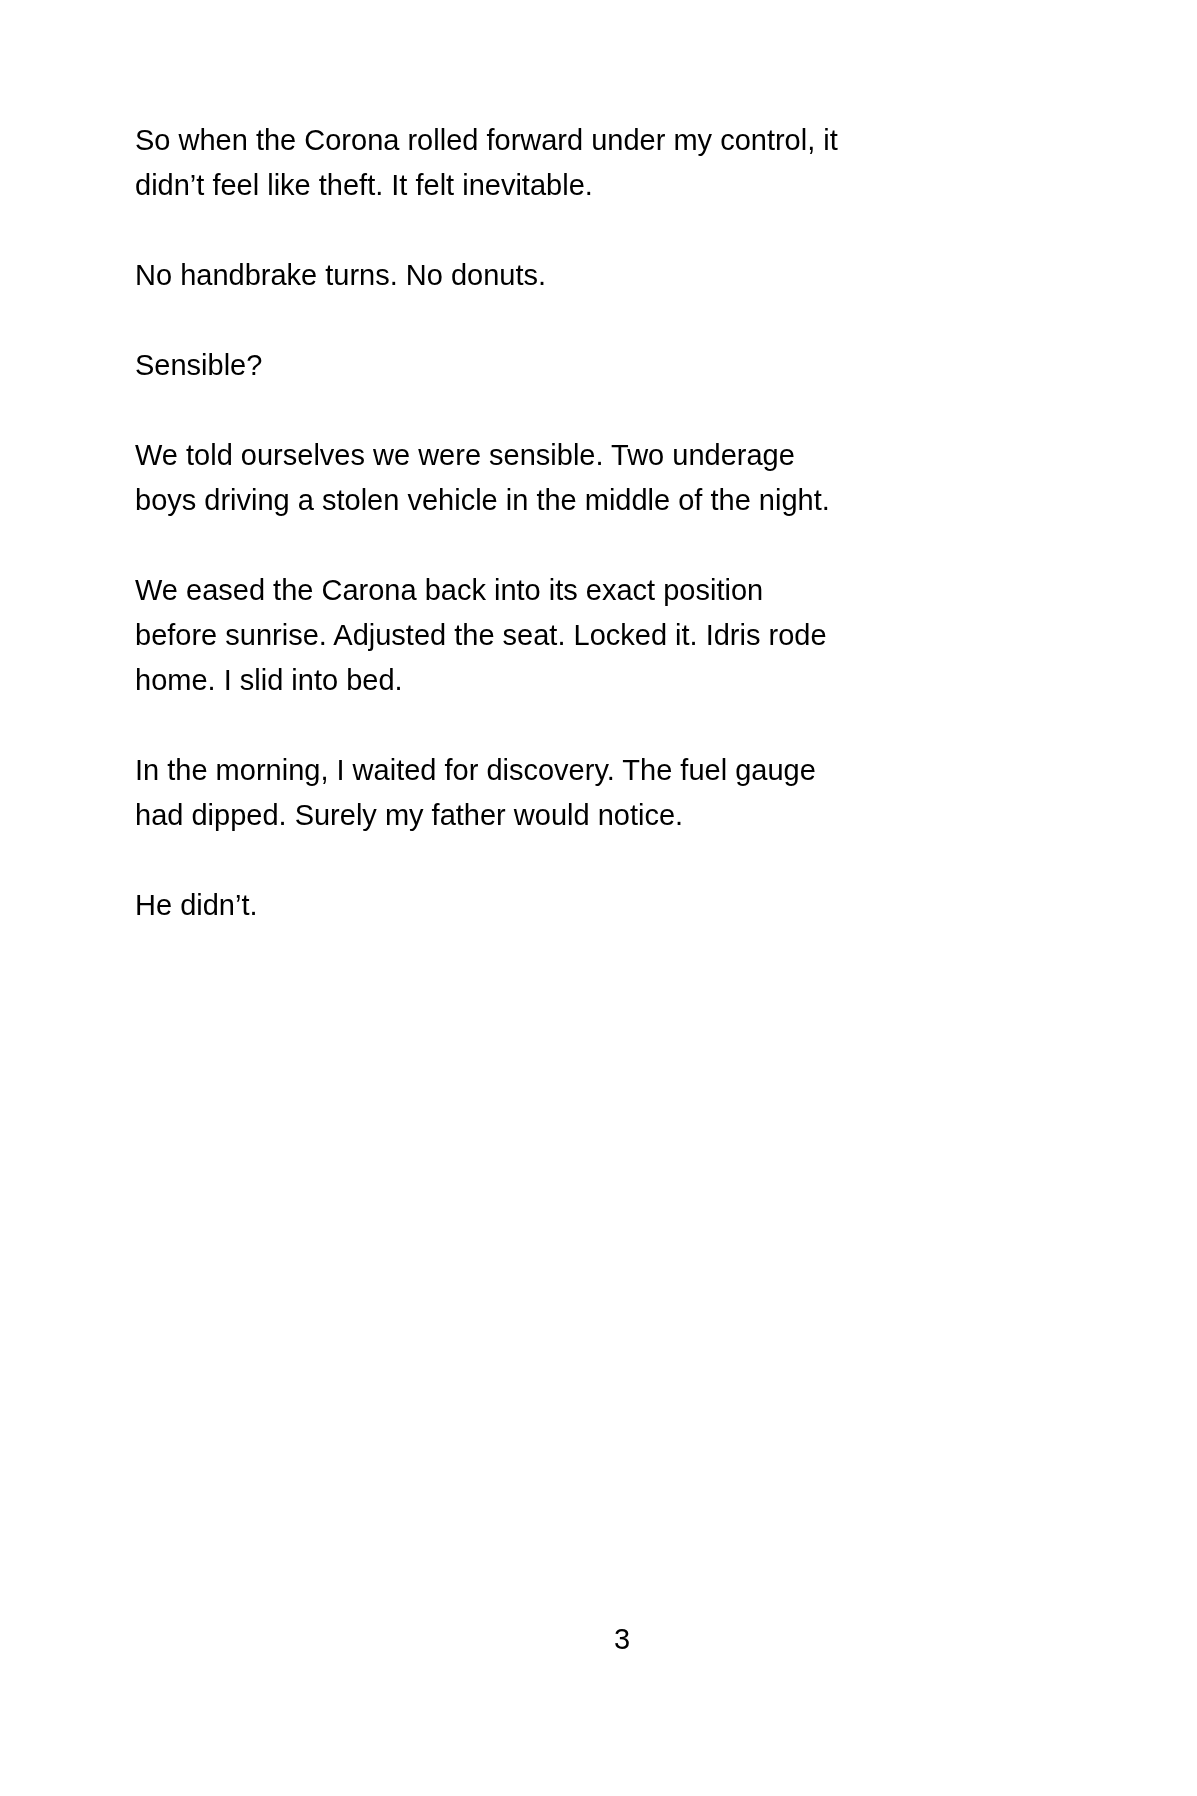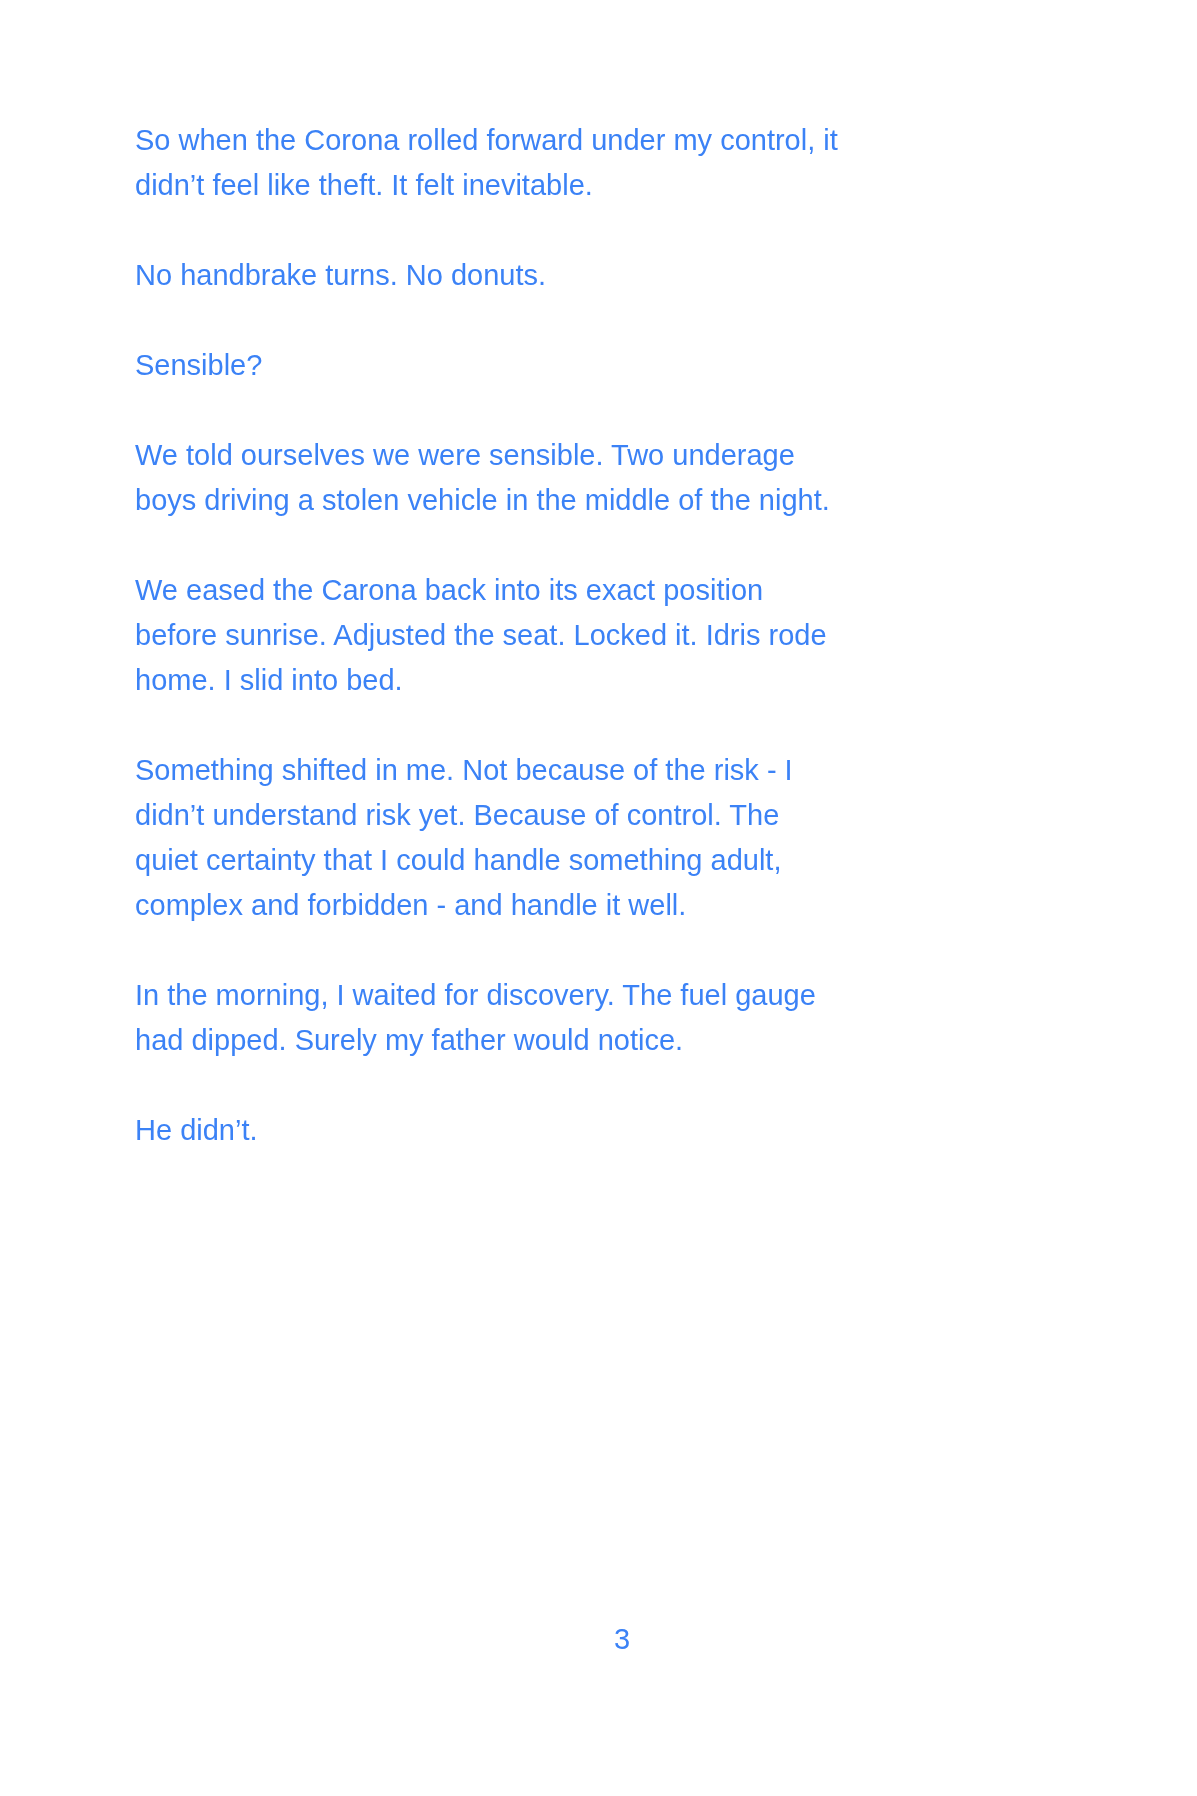--- a/index.html
+++ b/index.html
@@ -5,21 +5,21 @@
   html, body {
     margin: 0;
     padding: 0;
     background: #ffffff;
   }
   .page {
     position: relative;
     width: 1197px;
     height: 1796px;
     background: #ffffff;
-    color: #3b82f6;
+    color: #000000;
     font-family: "Liberation Sans", sans-serif;
     overflow: hidden;
   }
   .text-block {
     position: absolute;
     left: 135px;
     top: 118px;
     width: 980px;
     font-size: 29px;
     line-height: 45px;
@@ -46,22 +46,18 @@
   <div class="text-block">
     <p>So when the Corona rolled forward under my control, it
 didn’t feel like theft. It felt inevitable.</p>
     <p>No handbrake turns. No donuts.</p>
     <p>Sensible?</p>
     <p>We told ourselves we were sensible. Two underage
 boys driving a stolen vehicle in the middle of the night.</p>
     <p>We eased the Carona back into its exact position
 before sunrise. Adjusted the seat. Locked it. Idris rode
 home. I slid into bed.</p>
-    <p>Something shifted in me. Not because of the risk - I
-didn’t understand risk yet. Because of control. The
-quiet certainty that I could handle something adult,
-complex and forbidden - and handle it well.</p>
     <p>In the morning, I waited for discovery. The fuel gauge
 had dipped. Surely my father would notice.</p>
     <p>He didn’t.</p>
   </div>
   <div class="page-footer">3</div>
 </div>
 
 </body></html>

